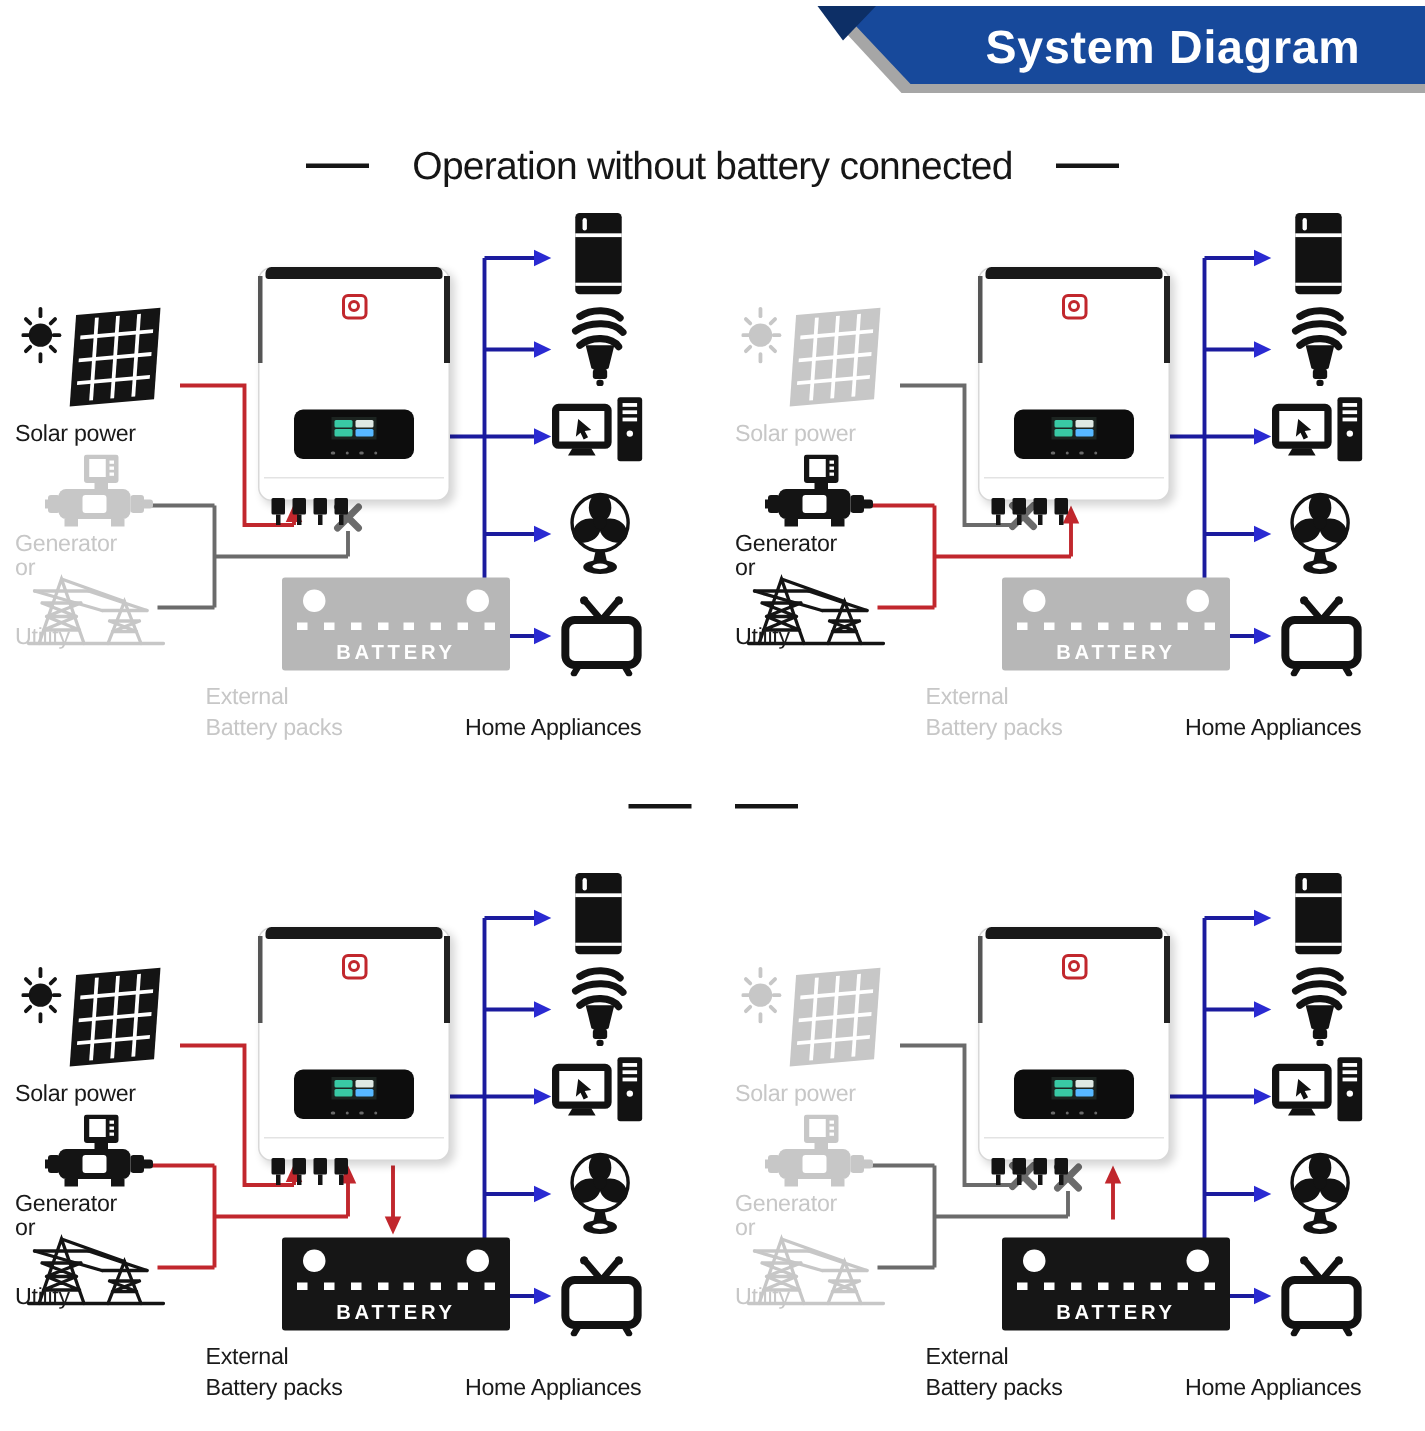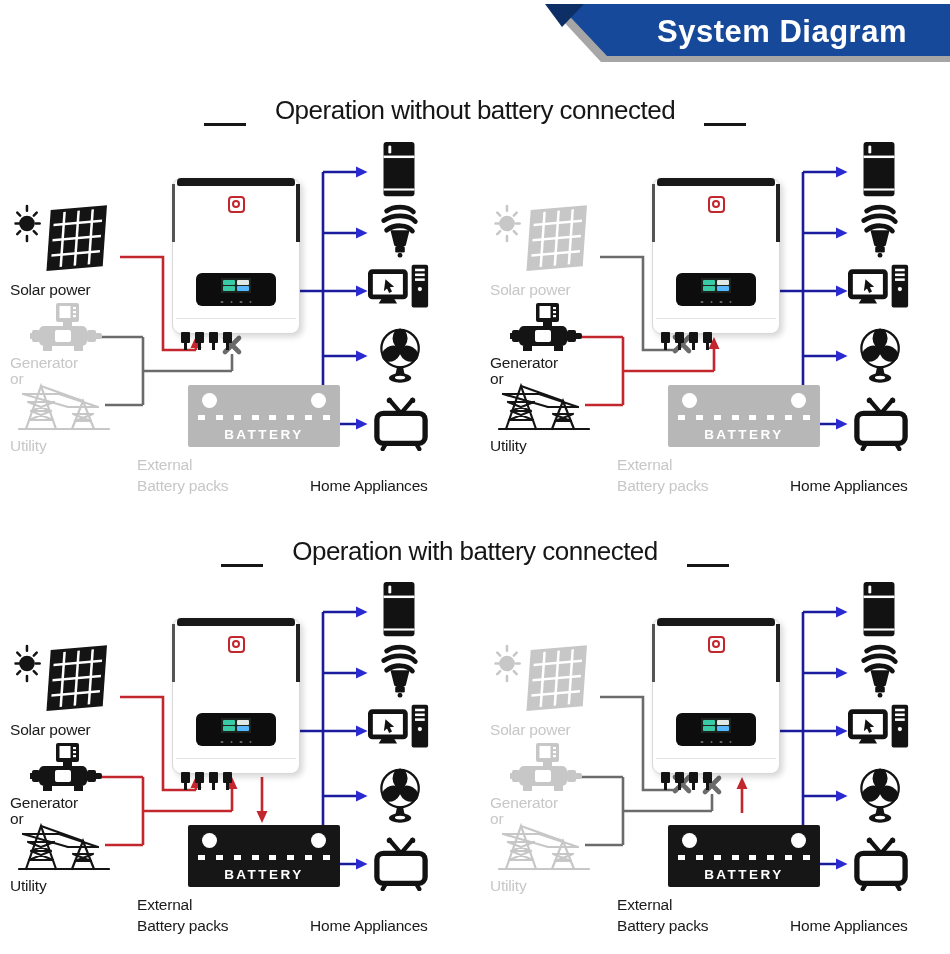--- a/index.html
+++ b/index.html
@@ -4,21 +4,21 @@
 <style>
   html,body{margin:0;padding:0}
   body{width:950px;height:954px;position:relative;background:#fff;overflow:hidden;
        font-family:"Liberation Sans","DejaVu Sans",sans-serif;}
 
   
   .banner{position:absolute;left:535px;top:0;width:415px;height:68px}
   .banner-text{fill:#fff;font-weight:700;font-size:31px;font-family:"Liberation Sans",sans-serif;letter-spacing:.5px}
 
   
-  .section-title{position:absolute;left:0;width:100%;display:flex;align-items:flex-end;justify-content:center;gap:29px}
+  .section-title{position:absolute;left:0;width:100%;display:flex;align-items:center;justify-content:center;gap:29px}
   .section-title h2{font-size:26px;font-weight:400;letter-spacing:-.5px;margin:0;color:#161616}
   .dash{width:42px;height:3px;background:#161616}
 
   
   .quadrant{position:absolute;width:470px;height:374px}
   .overlay{position:absolute;left:0;top:0;width:470px;height:374px}
   .ln-red{stroke:#c1272d;fill:none;stroke-width:2.6}
   .ln-gray{stroke:#6b6b6b;fill:none;stroke-width:2.6}
   .ln-blue{stroke:#1b1b9e;fill:none;stroke-width:2.6}
   .hd-red{fill:#c1272d}
@@ -33,21 +33,21 @@
 
   .lbl{position:absolute;font-size:15.5px;letter-spacing:-.2px;text-align:left;line-height:17px;color:#1a1a1a}
   .lbl.active{color:#1a1a1a}
   .lbl.inactive{color:#c7c7c7}
 
   .ic-solar{left:4px;top:62px;width:98px;height:74px}
   .lbl-solar{left:0;top:141px;width:134px}
   .ic-gen{left:20px;top:163px;width:72px;height:52px}
   .lbl-gen{left:0;top:215px;width:126px;line-height:16px}
   .ic-util{left:8px;top:241px;width:92px;height:50px}
-  .lbl-utility{left:0;top:297px;width:126px}
+  .lbl-utility{left:0;top:276px;width:126px}
   .lbl-ext{left:127px;top:314px;width:136px;line-height:21px}
   .lbl-home{left:300px;top:337px;width:170px}
 
   .app-fridge{left:366px;top:2px;width:46px;height:60px}
   .app-bulb{left:368px;top:64px;width:44px;height:58px}
   .app-computer{left:358px;top:122px;width:64px;height:58px}
   .app-fan{left:366px;top:188px;width:50px;height:58px}
   .app-tv{left:364px;top:257px;width:54px;height:54px}
 
   
@@ -201,21 +201,20 @@
   <text x="247" y="42" text-anchor="middle" class="banner-text">System Diagram</text>
 </svg>
 
 <div class="section-title" style="top:95px">
   <span class="dash"></span>
   <h2>Operation without battery connected</h2>
   <span class="dash"></span>
 </div>
 <div class="section-title" style="top:536px">
   <span class="dash"></span>
-  <h2>Operation with battery connected</h2>
   <span class="dash"></span>
 </div>
 
 <section class="quadrant" style="left:10px;top:140px">
   <svg class="overlay" viewBox="0 0 470 374">
     <path class="ln-red" d="M110,117 H153 V210 H186 M186,210 V207"></path>
     <polygon class="hd-red" points="180.5,208 191.5,208 186,196"></polygon>
     <path class="ln-gray" d="M90,197 H133 M95,265 H133 M133,197 V265 M133,231 H222 M222,231 V214"></path>
     <path class="xmark" d="M215,198 L229,212 M229,198 L215,212"></path>
     <path class="ln-blue" d="M288,151 H313 M313,32 V284 M313,32 H346 M313,93 H346 M313,151 H346 M313,216 H346 M313,284 H346"></path>

